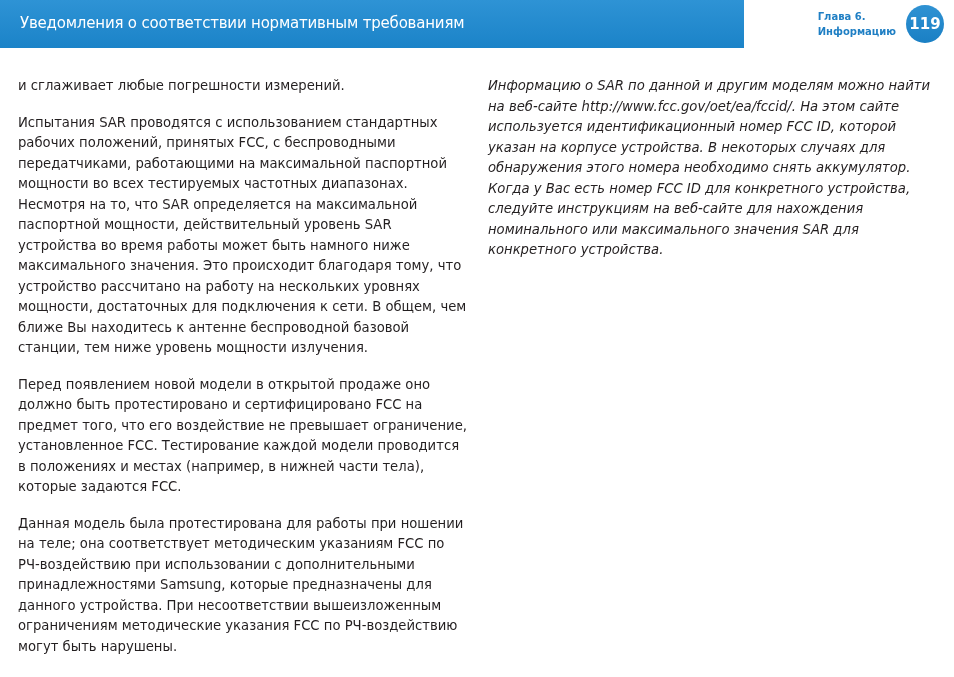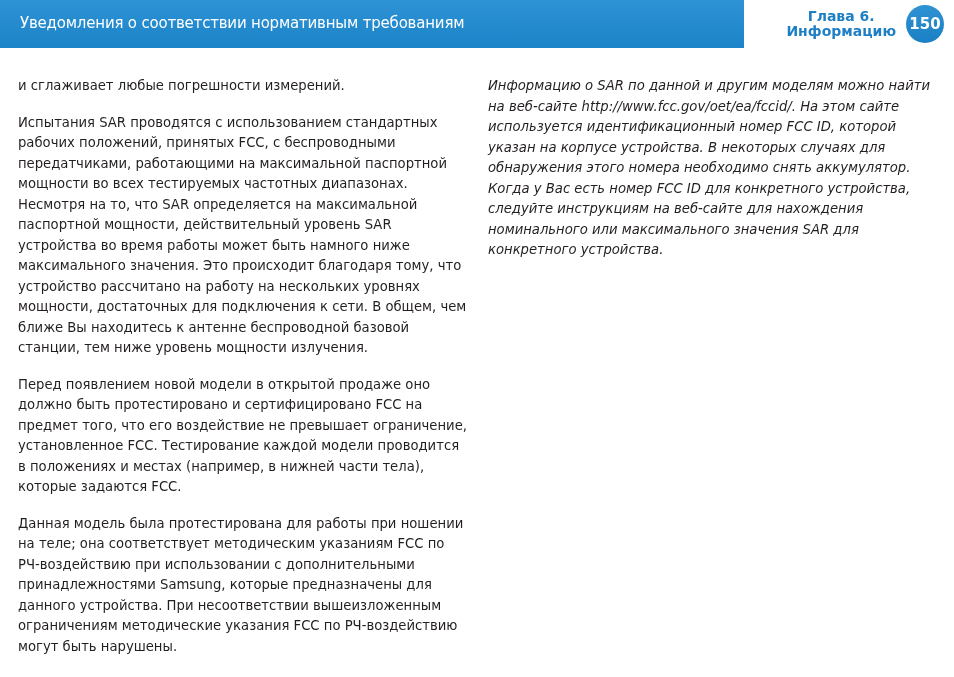--- a/index.html
+++ b/index.html
@@ -40,23 +40,23 @@
     font-weight: normal;
     color: #ffffff;
     letter-spacing: -0.2px;
     line-height: 28px;
     white-space: nowrap;
   }
   .chapter-block {
     position: absolute;
     right: 58px;
     top: 9px;
-    text-align: center;
+    text-align: left;
     color: #1f7fc4;
-    font-size: 14px;
+    font-size: 10px;
     font-weight: bold;
     line-height: 15px;
   }
   .chapter-line { display: block; white-space: nowrap; }
   .page-circle {
     position: absolute;
     right: 10px;
     top: 5px;
     width: 38px;
     height: 38px;
@@ -101,21 +101,21 @@
 </head>
 <body>
 
 <div class="header">
   <div class="header-bar"></div>
   <div class="header-title">Уведомления о соответствии нормативным требованиям</div>
   <div class="chapter-block">
     <span class="chapter-line">Глава 6.</span>
     <span class="chapter-line">Информацию</span>
   </div>
-  <div class="page-circle">150</div>
+  <div class="page-circle">119</div>
 </div>
 
 <div class="content">
 
   <div class="col col-left">
     <p>и сглаживает любые погрешности измерений.</p>
     <p>Испытания SAR проводятся с использованием стандартных рабочих положений, принятых FCC, с беспроводными передатчиками, работающими на максимальной паспортной мощности во всех тестируемых частотных диапазонах. Несмотря на то, что SAR определяется на максимальной паспортной мощности, действительный уровень SAR устройства во время работы может быть намного ниже максимального значения. Это происходит благодаря тому, что устройство рассчитано на работу на нескольких уровнях мощности, достаточных для подключения к сети. В общем, чем ближе Вы находитесь к антенне беспроводной базовой станции, тем ниже уровень мощности излучения.</p>
     <p class="gap-large">Перед появлением новой модели в открытой продаже оно должно быть протестировано и сертифицировано FCC на предмет того, что его воздействие не превышает ограничение, установленное FCC. Тестирование каждой модели проводится в положениях и местах (например, в нижней части тела), которые задаются FCC.</p>
     <p>Данная модель была протестирована для работы при ношении на теле; она соответствует методическим указаниям FCC по РЧ-воздействию при использовании с дополнительными принадлежностями Samsung, которые предназначены для данного устройства. При несоответствии вышеизложенным ограничениям методические указания FCC по РЧ-воздействию могут быть нарушены.</p>
   </div>

